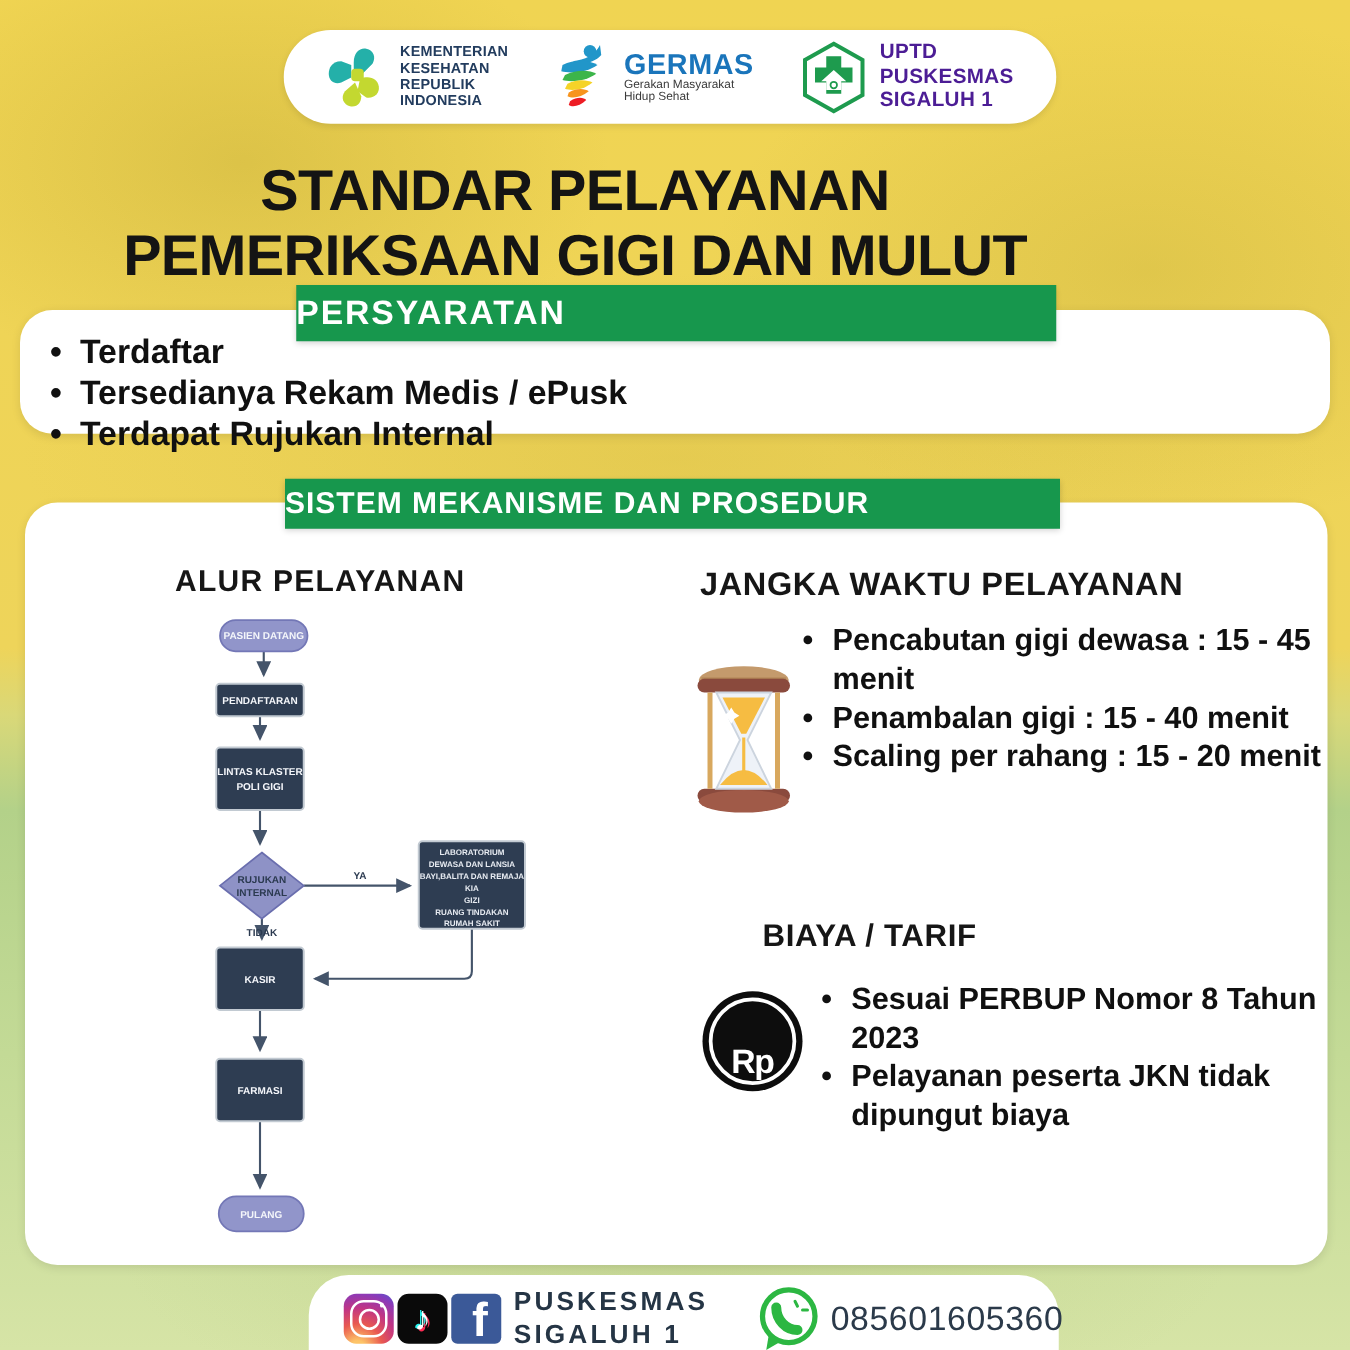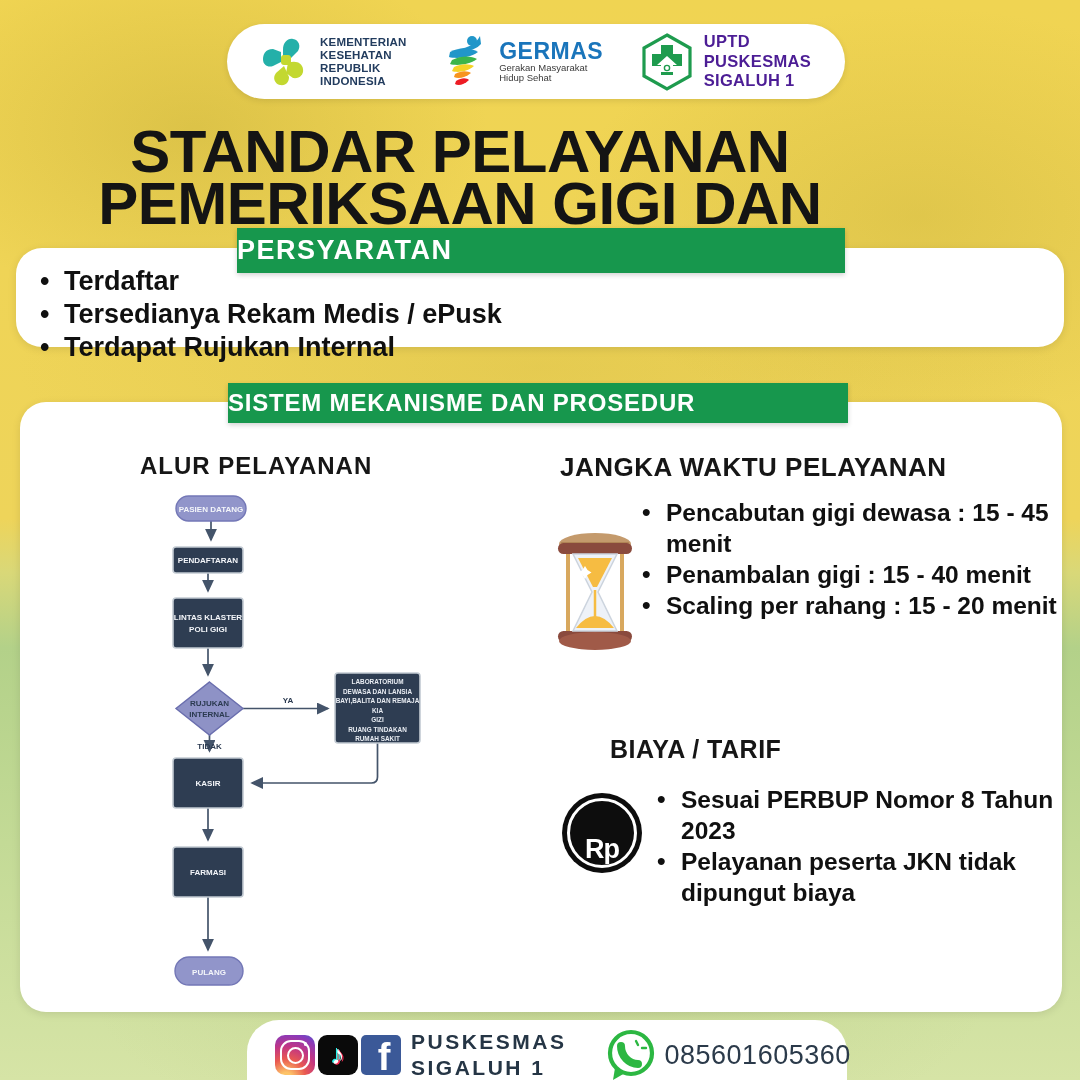--- a/index.html
+++ b/index.html
@@ -21,21 +21,21 @@
   .header-pill{left:227px;top:24px;width:618px;height:75px;background:#fff;border-radius:40px;
     display:flex;align-items:center;justify-content:space-between;padding:0 34px;box-sizing:border-box;
     box-shadow:0 2px 6px rgba(0,0,0,.10);}
   .logo-group{display:flex;align-items:center;gap:9px;}
   .kemenkes-text{font-size:11.5px;font-weight:700;color:#223c5e;line-height:13px;letter-spacing:.2px;}
   .germas-text .g-name{font-size:23px;font-weight:800;color:#1a75bb;line-height:23px;letter-spacing:.5px;}
   .germas-text .g-sub{font-size:9.5px;color:#3a3a3a;line-height:10.5px;}
   .uptd-text{font-size:16.5px;font-weight:700;color:#4c1d95;line-height:19.5px;letter-spacing:.3px;}
   
   .title{left:0;top:126px;width:920px;text-align:center;color:#141414;
-    font-weight:800;font-size:60px;line-height:52px;letter-spacing:-.5px;}
+    font-weight:800;font-size:46px;line-height:52px;letter-spacing:-.5px;}
   
   .banner{background:#17974d;color:#fff;text-align:left;box-shadow:0 2px 5px rgba(0,0,0,.18);}
   .banner1{left:237px;top:228px;width:608px;height:45px;font-size:27px;font-weight:700;
     letter-spacing:1.5px;line-height:45px;z-index:3;}
   .banner2{left:228px;top:383px;width:620px;height:40px;font-size:24px;font-weight:700;
     letter-spacing:.8px;line-height:40px;z-index:3;}
   
   .card{background:#fff;border-radius:26px;box-shadow:0 2px 8px rgba(0,0,0,.10);}
   .card-persy{left:16px;top:248px;width:1048px;height:99px;z-index:2;}
   .card-main{left:20px;top:402px;width:1042px;height:610px;z-index:2;}

